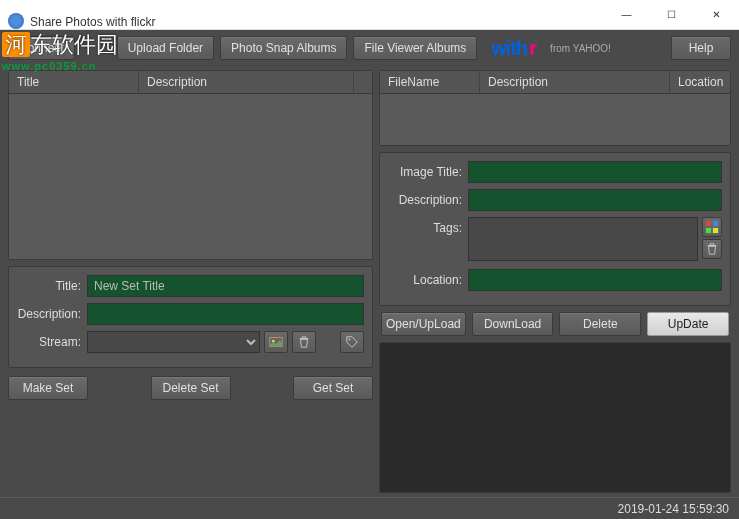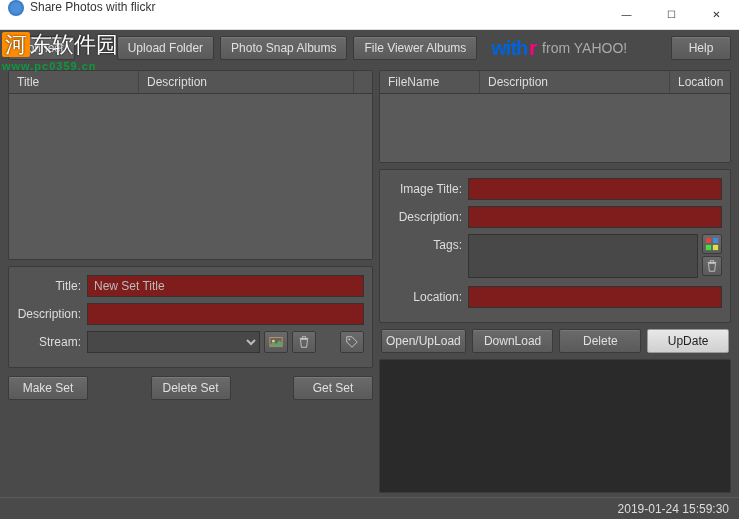--- a/index.html
+++ b/index.html
@@ -1,19 +1,19 @@
 <!DOCTYPE html>
 <html><head>
 <meta charset="utf-8">
 <style>
 * { box-sizing: border-box; margin: 0; padding: 0; font-family: "Segoe UI", Tahoma, sans-serif; }
 body { background: #fff; width: 739px; height: 519px; overflow: hidden; }
 
 
-.titlebar { height: 30px; background: #fff; display: flex; align-items: flex-start; padding-left: 8px; border-bottom: 1px solid #ddd; }
+.titlebar { height: 30px; background: #fff; display: flex; align-items: flex-end; padding-left: 8px; border-bottom: 1px solid #ddd; }
 .titlebar .app-icon { width: 16px; height: 16px; border-radius: 50%; background: radial-gradient(circle,#4a90d9 40%,#2c5aa0 100%); margin-right: 6px; display:inline-block; }
 .titlebar .title { font-size: 12px; color: #333; flex: 1; }
 .titlebar .winbtns { display: flex; }
 .titlebar .winbtn { width: 45px; height: 29px; display: flex; align-items: center; justify-content: center; font-size: 10px; color: #333; cursor: pointer; }
 
 
 .app { background: #4a4a4a; height: 489px; position: relative; display: flex; flex-direction: column; }
 
 
 .watermark { position: absolute; left: 2px; top: 0px; z-index: 50; pointer-events: none; }
@@ -23,21 +23,21 @@
 
 
 .toolbar { display: flex; align-items: center; padding: 6px 8px; gap: 6px; }
 .btn { background: linear-gradient(#6a6a6a,#5a5a5a); border: 1px solid #3a3a3a; color: #e0e0e0; font-size: 12px; padding: 4px 10px; border-radius: 2px; cursor: pointer; box-shadow: inset 0 1px 0 rgba(255,255,255,0.1); }
 .btn.primary { background: linear-gradient(#e8e8e8,#d0d0d0); color: #222; border: 1px solid #999; }
 .toolbar .spacer { flex: 1; }
 .flickr-logo { display: flex; align-items: center; gap: 2px; margin: 0 8px; }
 .flickr-logo .f-text { font-weight: bold; font-size: 20px; letter-spacing: -1px; }
 .flickr-logo .f-blue { color: #0063dc; }
 .flickr-logo .f-pink { color: #ff0084; }
-.flickr-logo .yahoo { font-size: 14px; color: #aaa; margin-left: 4px; }
+.flickr-logo .yahoo { font-size: 10px; color: #aaa; margin-left: 12px; }
 
 
 .content { flex: 1; display: flex; padding: 4px 8px 4px 8px; gap: 6px; }
 .left-pane { width: 365px; display: flex; flex-direction: column; gap: 6px; }
 .right-pane { flex: 1; display: flex; flex-direction: column; gap: 6px; }
 
 .panel { background: #545454; border: 1px solid #3a3a3a; border-radius: 2px; }
 
 
 .table-head { display: flex; background: #555; border-bottom: 1px solid #3a3a3a; }
@@ -45,32 +45,32 @@
 .table-body { background: #5a5a5a; }
 
 
 .left-table { height: 190px; display: flex; flex-direction: column; }
 .left-table .table-body { flex: 1; }
 
 
 .left-form { padding: 8px; }
 .form-row { display: flex; align-items: center; margin-bottom: 6px; }
 .form-row label { width: 70px; text-align: right; font-size: 12px; color: #ddd; padding-right: 6px; }
-.form-row .input { flex: 1; background: #7f1d1d; border: 1px solid #333; color: #bbb; font-size: 12px; padding: 3px 6px; height: 22px; }
+.form-row .input { flex: 1; background: #14532d; border: 1px solid #333; color: #bbb; font-size: 12px; padding: 3px 6px; height: 22px; }
 .form-row .select { flex: 1; background: #484848; border: 1px solid #333; color: #bbb; font-size: 12px; padding: 2px 4px; height: 22px; }
 .icon-btn { width: 24px; height: 22px; background: linear-gradient(#6a6a6a,#5a5a5a); border: 1px solid #3a3a3a; margin-left: 4px; display: flex; align-items: center; justify-content: center; cursor: pointer; border-radius: 2px; }
 .icon-btn svg { width: 14px; height: 14px; }
 
 
 .left-buttons { display: flex; gap: 12px; padding: 2px 0 0 0; }
 .left-buttons .btn { flex: 0 0 auto; min-width: 80px; }
 .left-buttons .gap { flex: 1; }
 
 
-.right-table { height: 93px; display: flex; flex-direction: column; }
+.right-table { height: 76px; display: flex; flex-direction: column; }
 .right-table .table-body { flex: 1; }
 
 
 .right-form { padding: 8px; }
 .right-form .form-row label { width: 80px; }
 .tags-input { flex: 1; background: #484848; border: 1px solid #333; height: 44px; }
 .tag-side-btns { display: flex; flex-direction: column; margin-left: 4px; gap: 2px; }
 .tag-side-btns .icon-btn { width: 20px; height: 20px; margin-left: 0; }
 
 

